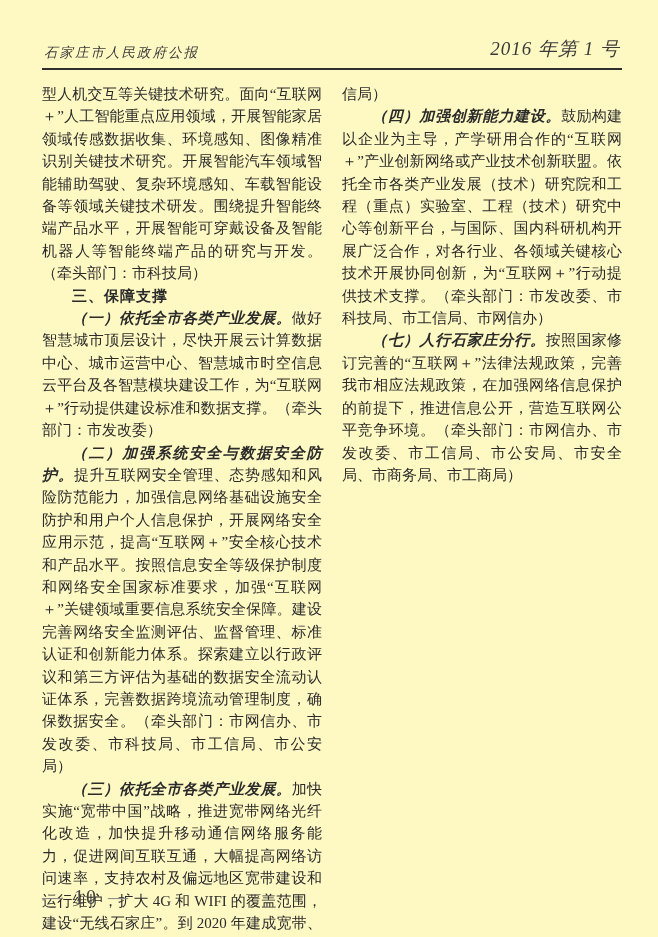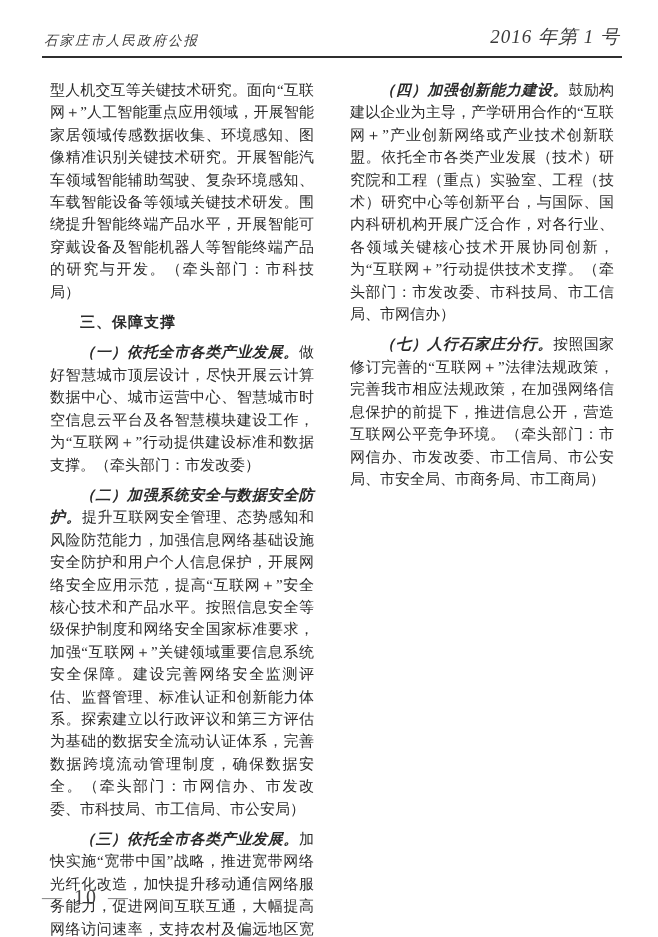--- a/index.html
+++ b/index.html
@@ -5,24 +5,24 @@
   * { margin: 0; padding: 0; box-sizing: border-box; }
   html, body { width: 658px; height: 937px; }
   body {
     font-family: "Liberation Serif", "DejaVu Serif", serif;
     background: #e8e8e6;
   }
   .page {
     position: relative;
     width: 658px;
     height: 937px;
-    background: #ffffff;
+    background: #fef9c3;
     color: #2b2b2b;
     overflow: hidden;
-    padding: 20px 36px 0 42px;
+    padding: 32px 36px 0 42px;
   }
   
   .masthead {
     display: flex;
     justify-content: space-between;
     align-items: flex-end;
     padding: 4px 2px 6px 2px;
   }
   .masthead .pub-title {
     font-size: 13.5px;
@@ -47,21 +47,21 @@
     gap: 20px;
   }
   .column {
     width: 280px;
     font-size: 15px;
     line-height: 22.4px;
     text-align: justify;
     text-justify: inter-ideograph;
     color: #2b2b2b;
   }
-  .block { margin: 8px; }
+  .block { margin: 0; }
   .block.para { text-indent: 2em; }
   .block.cont { text-indent: 0; }
   .block.heading {
     text-indent: 2em;
     font-weight: bold;
     font-family: "Liberation Sans", "DejaVu Sans", sans-serif;
     letter-spacing: 1px;
   }
   .lead {
     font-weight: bold;
@@ -94,20 +94,21 @@
 
   <div class="content">
     <div class="column" id="col-left">
         <p class="block cont">型人机交互等关键技术研究。面向“互联网＋”人工智能重点应用领域，开展智能家居领域传感数据收集、环境感知、图像精准识别关键技术研究。开展智能汽车领域智能辅助驾驶、复杂环境感知、车载智能设备等领域关键技术研发。围绕提升智能终端产品水平，开展智能可穿戴设备及智能机器人等智能终端产品的研究与开发。（牵头部门：市科技局）</p>
         <p class="block heading">三、保障支撑</p>
         <p class="block para"><span class="lead">（一）依托全市各类产业发展。</span>做好智慧城市顶层设计，尽快开展云计算数据中心、城市运营中心、智慧城市时空信息云平台及各智慧模块建设工作，为“互联网＋”行动提供建设标准和数据支撑。（牵头部门：市发改委）</p>
         <p class="block para"><span class="lead">（二）加强系统安全与数据安全防护。</span>提升互联网安全管理、态势感知和风险防范能力，加强信息网络基础设施安全防护和用户个人信息保护，开展网络安全应用示范，提高“互联网＋”安全核心技术和产品水平。按照信息安全等级保护制度和网络安全国家标准要求，加强“互联网＋”关键领域重要信息系统安全保障。建设完善网络安全监测评估、监督管理、标准认证和创新能力体系。探索建立以行政评议和第三方评估为基础的数据安全流动认证体系，完善数据跨境流动管理制度，确保数据安全。（牵头部门：市网信办、市发改委、市科技局、市工信局、市公安局）</p>
         <p class="block para"><span class="lead">（三）依托全市各类产业发展。</span>加快实施“宽带中国”战略，推进宽带网络光纤化改造，加快提升移动通信网络服务能力，促进网间互联互通，大幅提高网络访问速率，支持农村及偏远地区宽带建设和运行维护，扩大 4G 和 WIFI 的覆盖范围，建设“无线石家庄”。到 2020 年建成宽带、融合、安全、泛在的下一代信息基础设施。（牵头部门：市工</p>
       </div>
     <div class="column" id="col-right">
+        <p class="block cont">信局）</p>
         <p class="block para"><span class="lead">（四）加强创新能力建设。</span>鼓励构建以企业为主导，产学研用合作的“互联网＋”产业创新网络或产业技术创新联盟。依托全市各类产业发展（技术）研究院和工程（重点）实验室、工程（技术）研究中心等创新平台，与国际、国内科研机构开展广泛合作，对各行业、各领域关键核心技术开展协同创新，为“互联网＋”行动提供技术支撑。（牵头部门：市发改委、市科技局、市工信局、市网信办）</p>
         <p class="block para"><span class="lead">（七）人行石家庄分行。</span>按照国家修订完善的“互联网＋”法律法规政策，完善我市相应法规政策，在加强网络信息保护的前提下，推进信息公开，营造互联网公平竞争环境。（牵头部门：市网信办、市发改委、市工信局、市公安局、市安全局、市商务局、市工商局）</p>
       </div>
   </div>
 
   <div class="page-footer">
     <span class="dash">—</span><span class="num">10</span><span class="dash">—</span>
   </div>
 
 </div>

